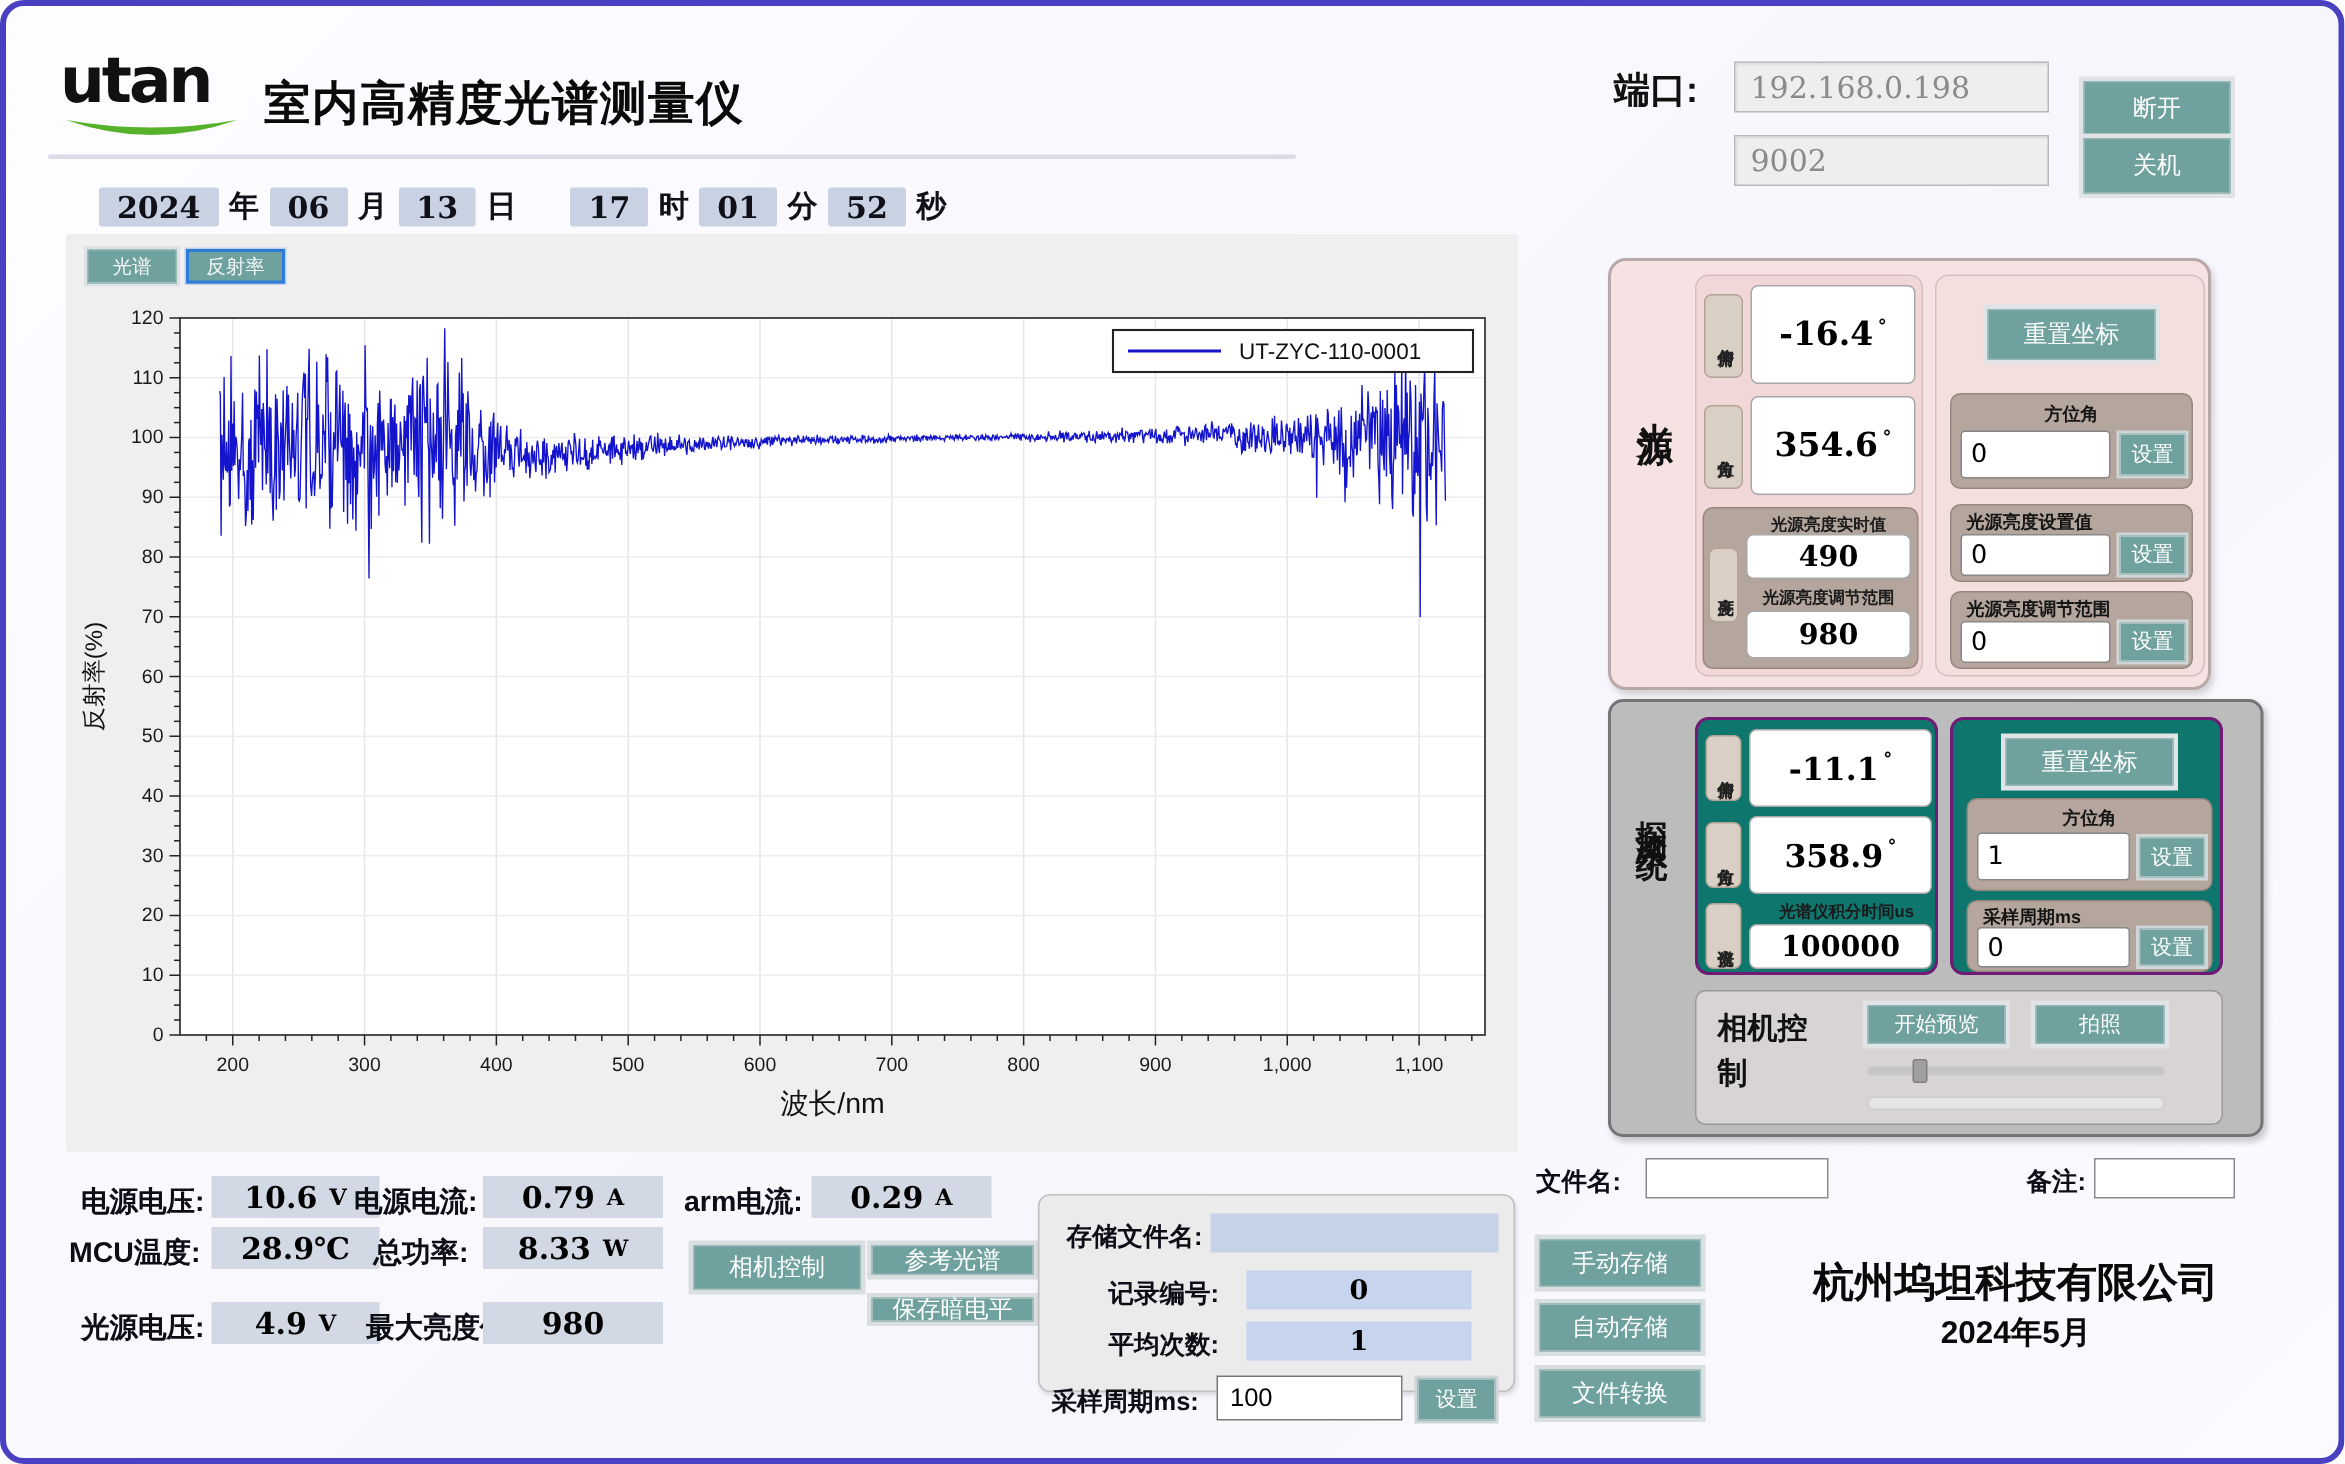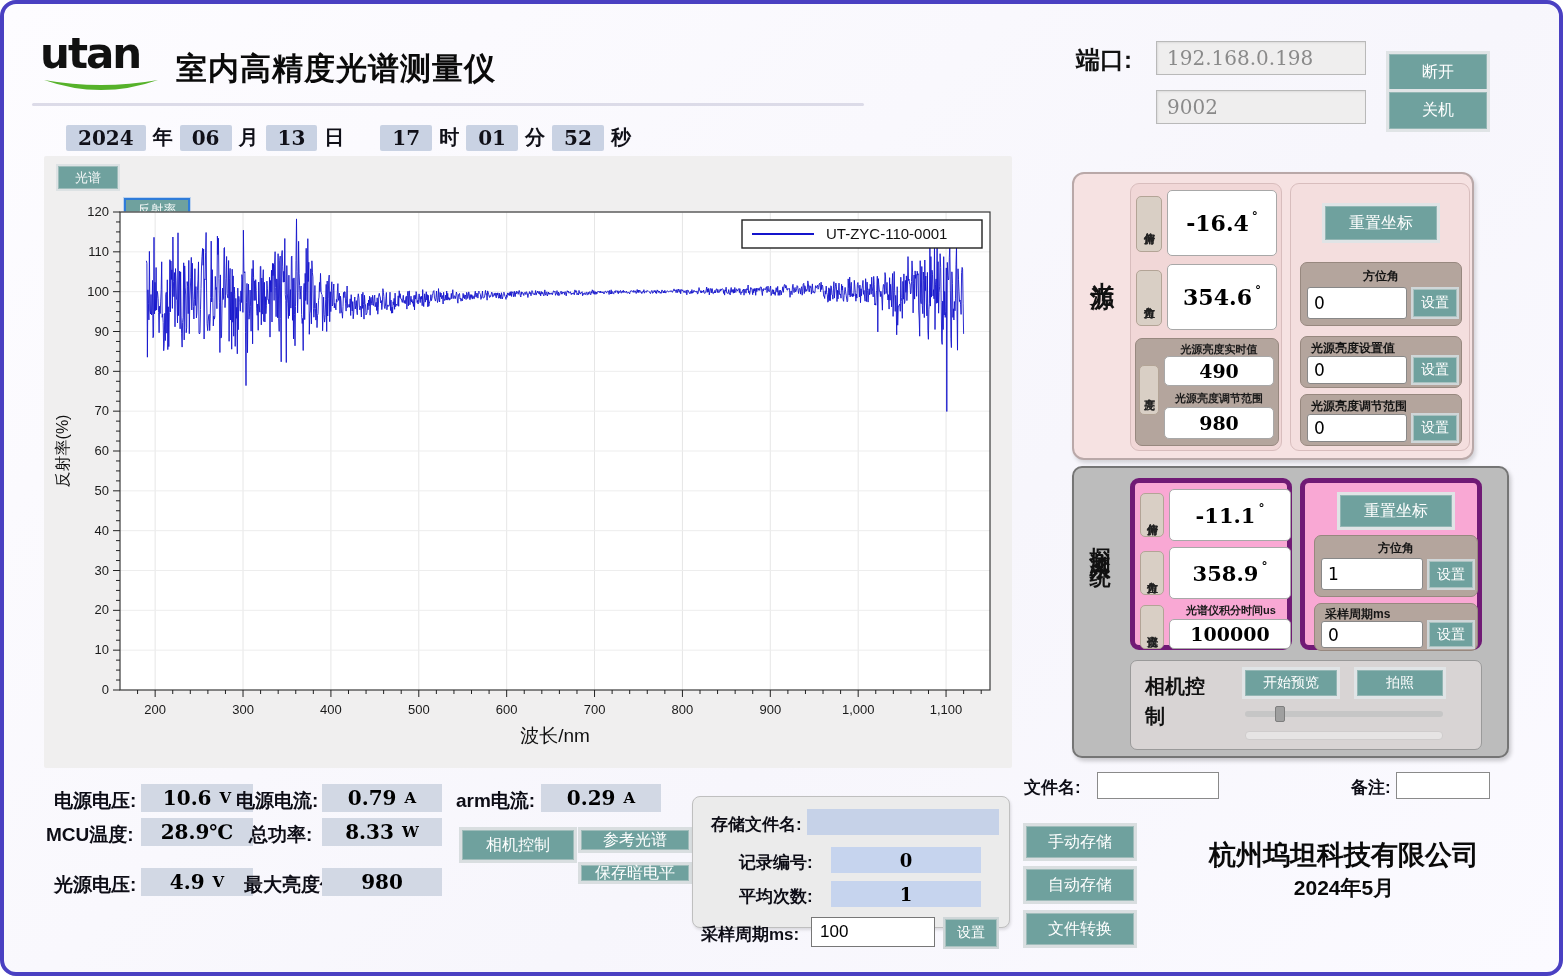--- a/index.html
+++ b/index.html
@@ -39,21 +39,21 @@
   .dt-gap { width:22px; }
 
   
   .chart-panel { left:40px; top:152px; width:968px; height:612px; background:#f0efef; border-radius:2px; }
   .tab-btn {
     position:absolute; top:10px; height:23px; padding:0 10px;
     background:#6fa19e; color:#f2f6f6; font-size:13px;
     display:flex; align-items:center; justify-content:center;
     border:1px solid #9dbcba; box-shadow:0 0 0 2px #dde2e4; cursor:pointer;
   }
-  .tab-btn.active { border:2px solid #2f7bd9; box-shadow:0 0 0 1px #bcd2ee;margin-top:32px; }
+  .tab-btn.active { border:2px solid #2f7bd9; box-shadow:0 0 0 1px #bcd2ee; }
   #chart-mount { position:absolute; left:8px; top:34px; width:950px; height:572px; }
 
   
   .vtitle { writing-mode:vertical-rl; text-orientation:upright; font-weight:800; color:#111; letter-spacing:6px; }
   .inner-group { position:absolute; border-radius:9px;padding-left:28px; }
   .tag {
     position:absolute; background:#d9cfc5; border:1px solid #b3a496; border-radius:5px;
     writing-mode:vertical-rl; text-orientation:upright; font-size:11px; font-weight:700; color:#222;
     display:flex; align-items:center; justify-content:center;
   }
@@ -73,21 +73,21 @@
   .btn-set {
     position:absolute; background:#6fa19e; color:#fff; border:1px solid #a9c2c0;
     box-shadow:0 0 0 2px #cfd6d8; font-size:14px;
     display:flex; align-items:center; justify-content:center; cursor:pointer;
   }
   .light-panel { left:1068px; top:168px; width:402px; height:288px; background:#f6e2e2;
                  border:2px solid #b9a8a8; border-radius:12px; box-shadow:2px 3px 4px rgba(0,0,0,.15); }
   .det-panel  { left:1068px; top:462px; width:437px; height:292px; background:#bcbcbc;
                  border:2px solid #757575; border-radius:10px; box-shadow:2px 3px 4px rgba(0,0,0,.2); }
   .pinkgrp { background:#f1d7d7; border:1px solid #d8bdbd; }
-  .pinkgrp2 { background:#f9a8d4; border:5px solid #701a75; }
+  .pinkgrp2 { background:#0f766e; border:2px solid #701a75; }
   .mini-label { position:absolute; font-size:11px; font-weight:700; color:#1a1a1a; text-align:center; width:100%; }
   .camera-panel { position:absolute; left:56px; top:192px; width:352px; height:90px;
                   background:#d8d4d4; border:1px solid #9a9a9a; border-radius:7px; }
   .slider-track { position:absolute; height:6px; background:#c6c6c6; border-radius:3px; }
   .slider-thumb { position:absolute; top:-5px; width:10px; height:16px; background:#9f9f9f; border:1px solid #7e7e7e; border-radius:2px; }
   .thin-bar { position:absolute; height:9px; background:#e6e4e4; border-radius:4px; border:1px solid #cfcccc; }
 
   
   .stat-label { position:absolute; font-size:19px; font-weight:800; color:#0d0d16; }
   .stat-chip { position:absolute; background:#d2d8e4; display:flex; align-items:center; justify-content:center;

